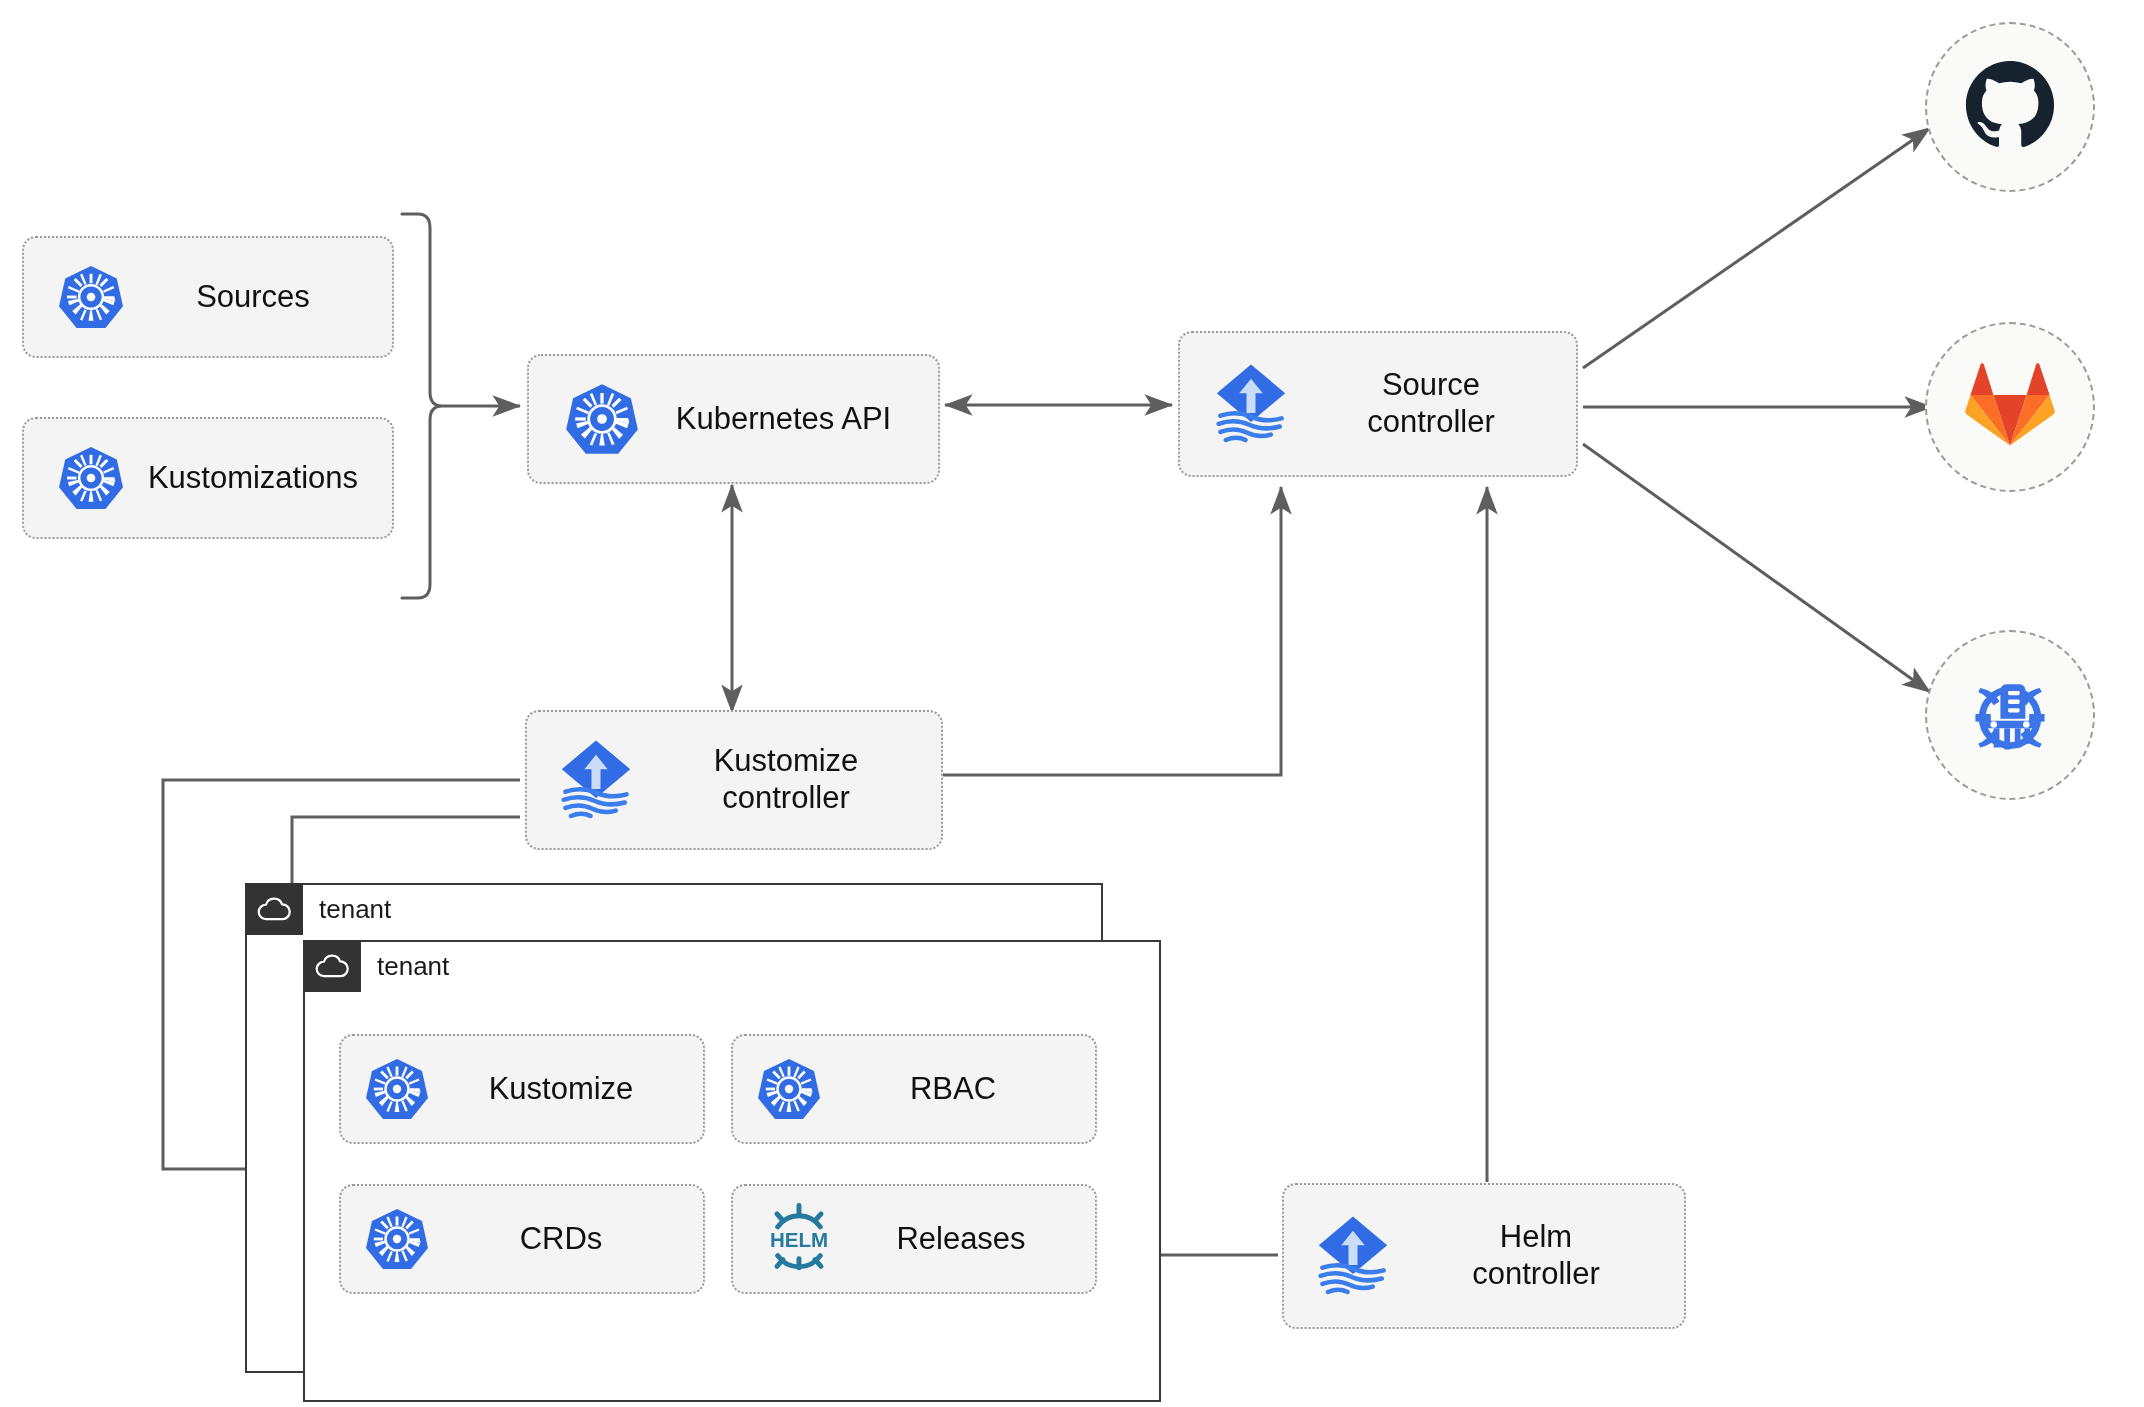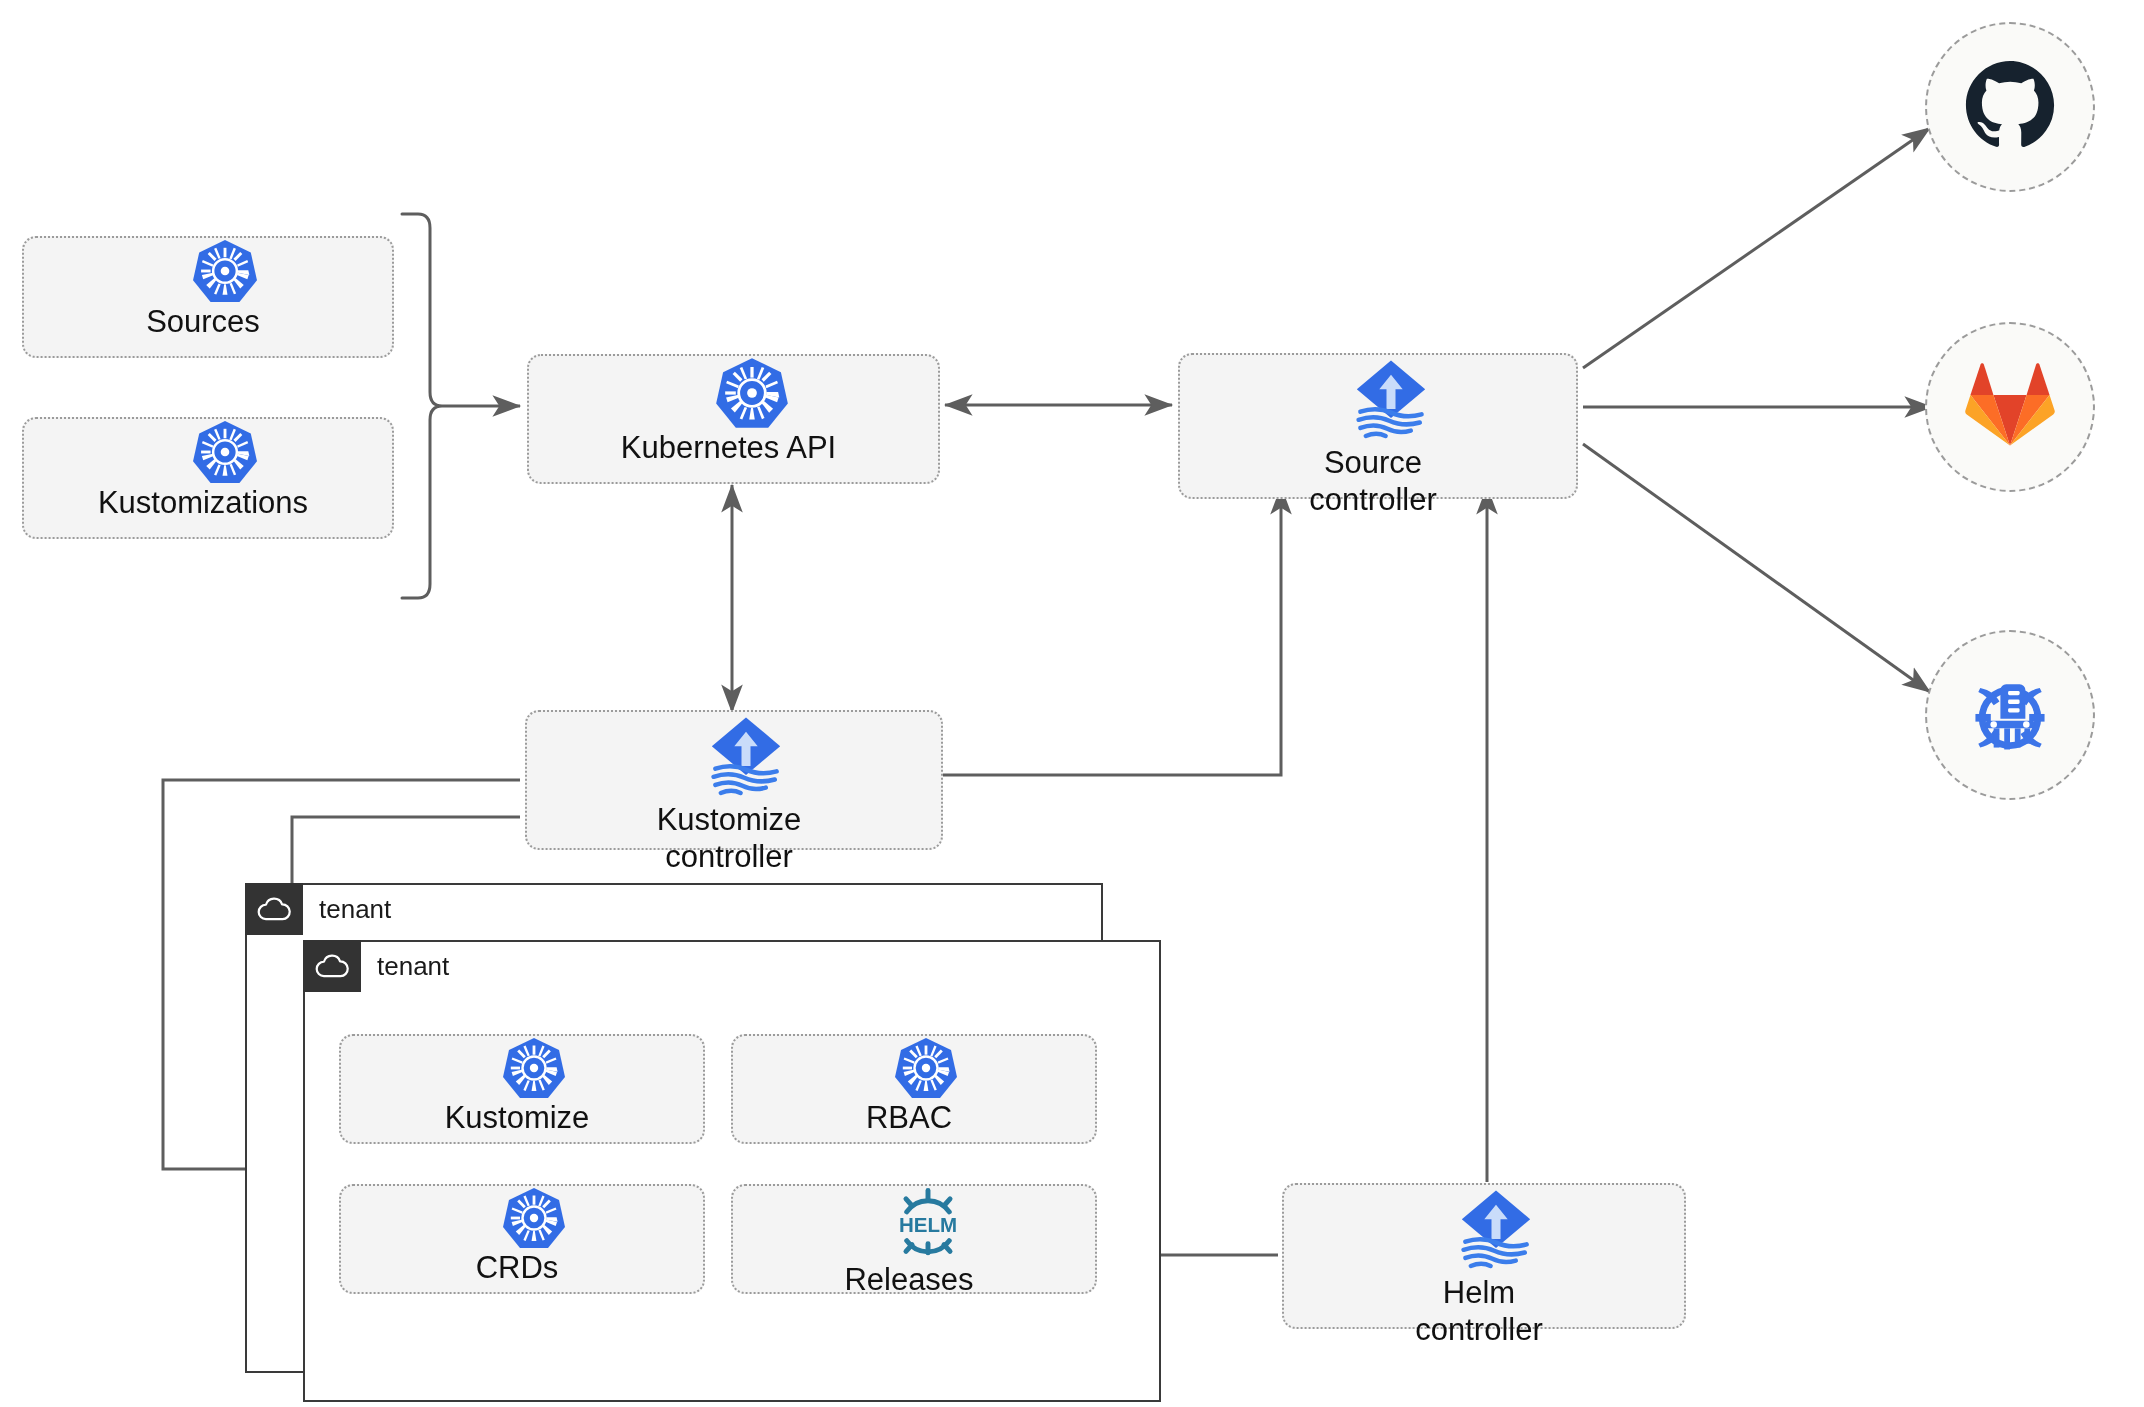--- a/index.html
+++ b/index.html
@@ -17,21 +17,21 @@
   }
 
   
   .node {
     position: absolute;
     box-sizing: border-box;
     background: #f4f4f4;
     border: 2px dotted #9b9b9b;
     border-radius: 14px;
     display: flex;
-    flex-direction: column;
+    flex-direction: row;
     align-items: center;
     justify-content: flex-start;
     z-index: 5;
   }
   .node .ico {
     flex: 0 0 auto;
     display: flex;
     align-items: center;
     justify-content: center;
   }
@@ -229,21 +229,21 @@
           <path d="M40.4 9.5l2.2.9-4.2 10.1-2.2-.6z"></path>
           <path d="M9.6 23.6l.9-2.2 10.1 4.2-.6 2.2z"></path>
           <path d="M43.6 35.8l.6-2.2 10.8 2.3-1.3 4.1z"></path>
         </g>
         <circle cx="32" cy="32" r="11.5" fill="none" stroke="#ffffff" stroke-width="2.4"></circle>
       </svg>
     </span>
     <span class="lbl">Kubernetes API</span>
   </div>
 
-  <div class="node" style="left:1178px; top:353px; width:400px; height:146px;">
+  <div class="node" style="left:1178px; top:331px; width:400px; height:146px;">
     <span class="ico" style="margin-left:26px;">
       <svg class="flux-svg" width="90" height="90" viewBox="0 0 100 100">
         <path d="M50 6 L88 38 L50 70 L12 38 Z" fill="#326CE5"></path>
         <path d="M50 22 L63 38 L55 38 L55 60 L45 60 L45 38 L37 38 Z" fill="#C9DCFA"></path>
         <g stroke="#3B7DEB" stroke-width="5" fill="none" stroke-linecap="round">
           <path d="M16 63 Q 34 57 50 64 Q 66 71 84 66"></path>
           <path d="M20 72 Q 38 66 54 73 Q 70 80 88 75" transform="translate(-6,0)"></path>
           <path d="M24 81 Q 40 75 54 82 Q 66 88 80 84" transform="translate(-8,0)"></path>
           <path d="M30 90 Q 42 85 52 90" transform="translate(-8,0)"></path>
         </g>

